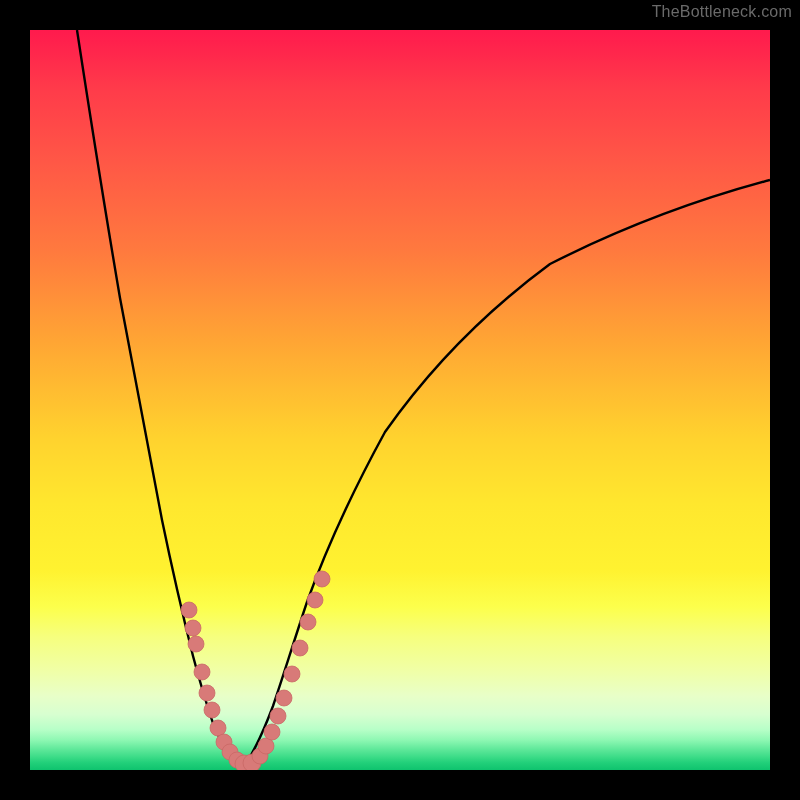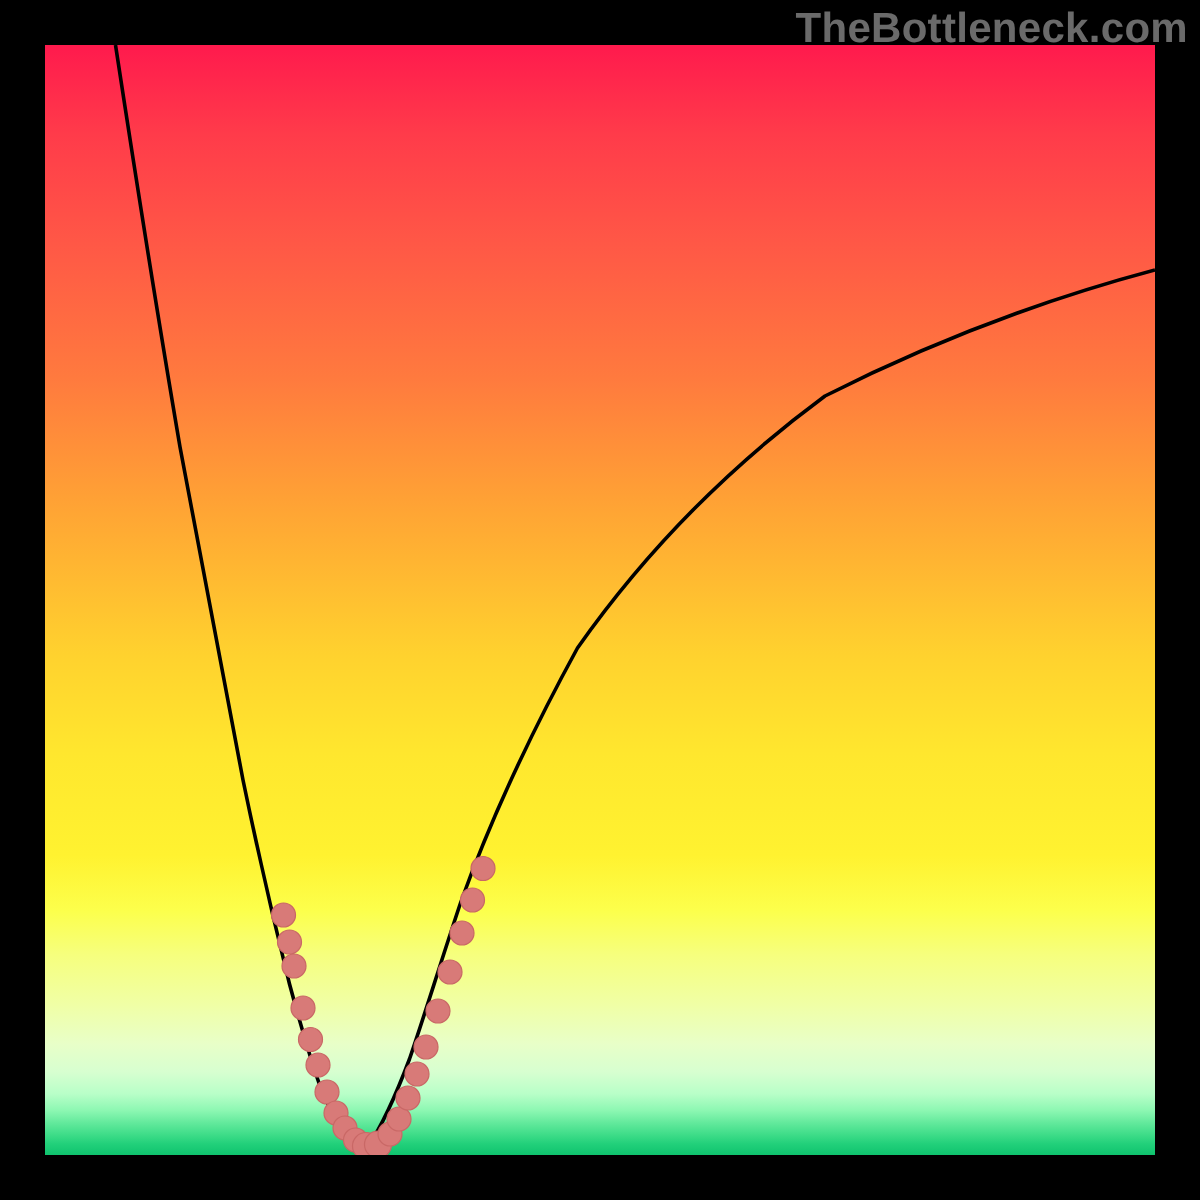--- a/index.html
+++ b/index.html
@@ -44,24 +44,23 @@
       #3ddc88 98.2%,
       #22d07a 99%,
       #0fc36e 100%
     );
   }
   .watermark {
     position: absolute;
     top: 3px;
     right: 8px;
     color: #6a6a6a;
-    font-size: 28px;
+    font-size: 16px;
     letter-spacing: 0.2px;
     user-select: none;
-    font-weight: bold;
   }
   svg.curves {
     position: absolute;
     inset: 0;
   }
 </style>
 </head>
 <body>
 
 <div class="frame">

